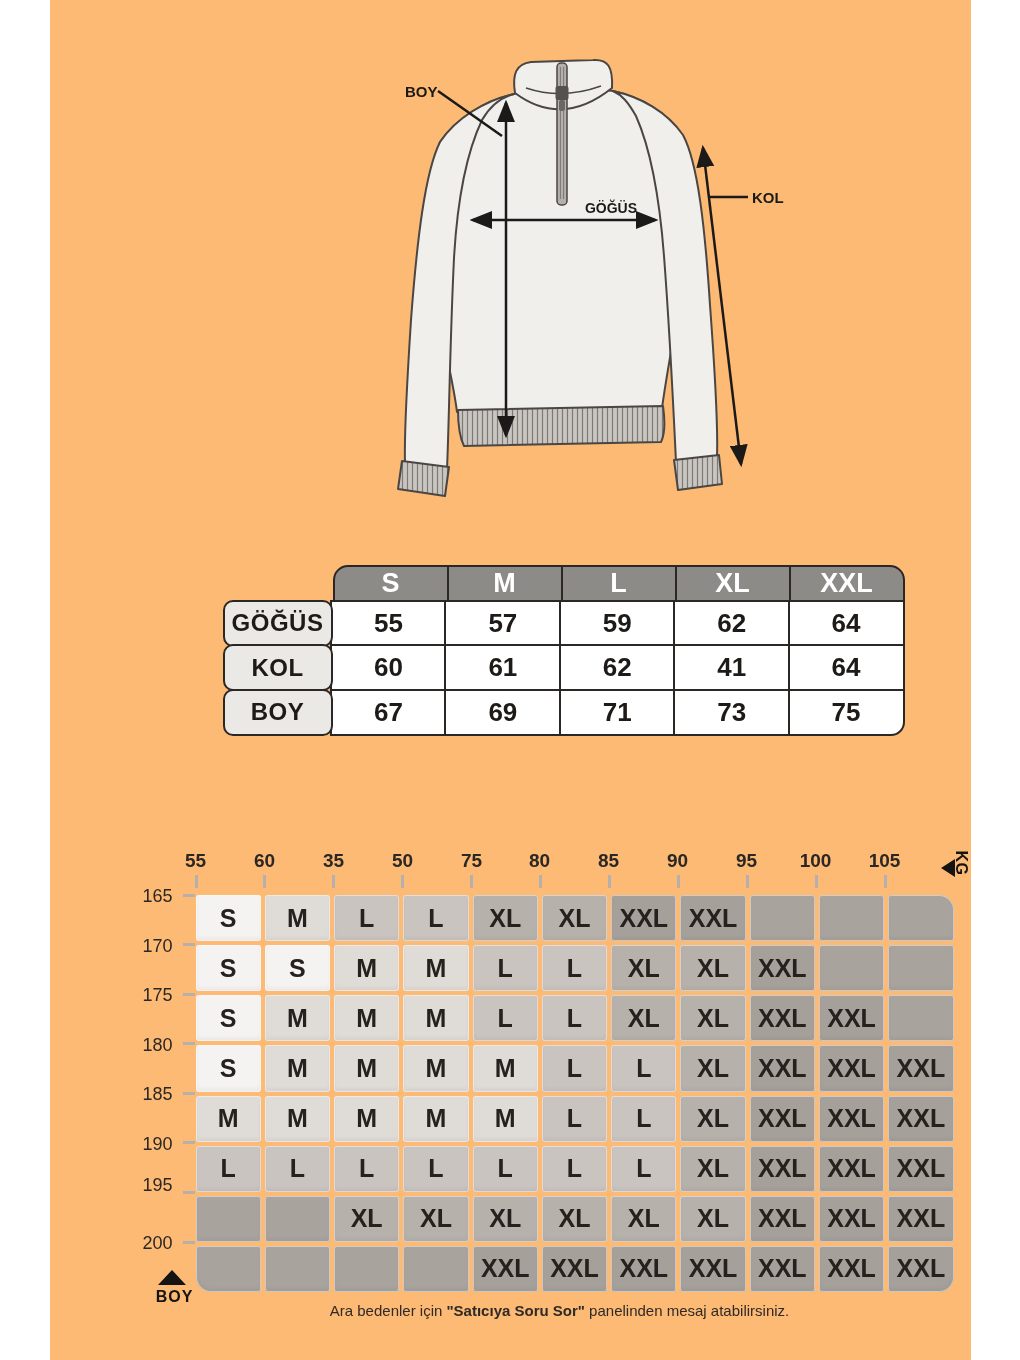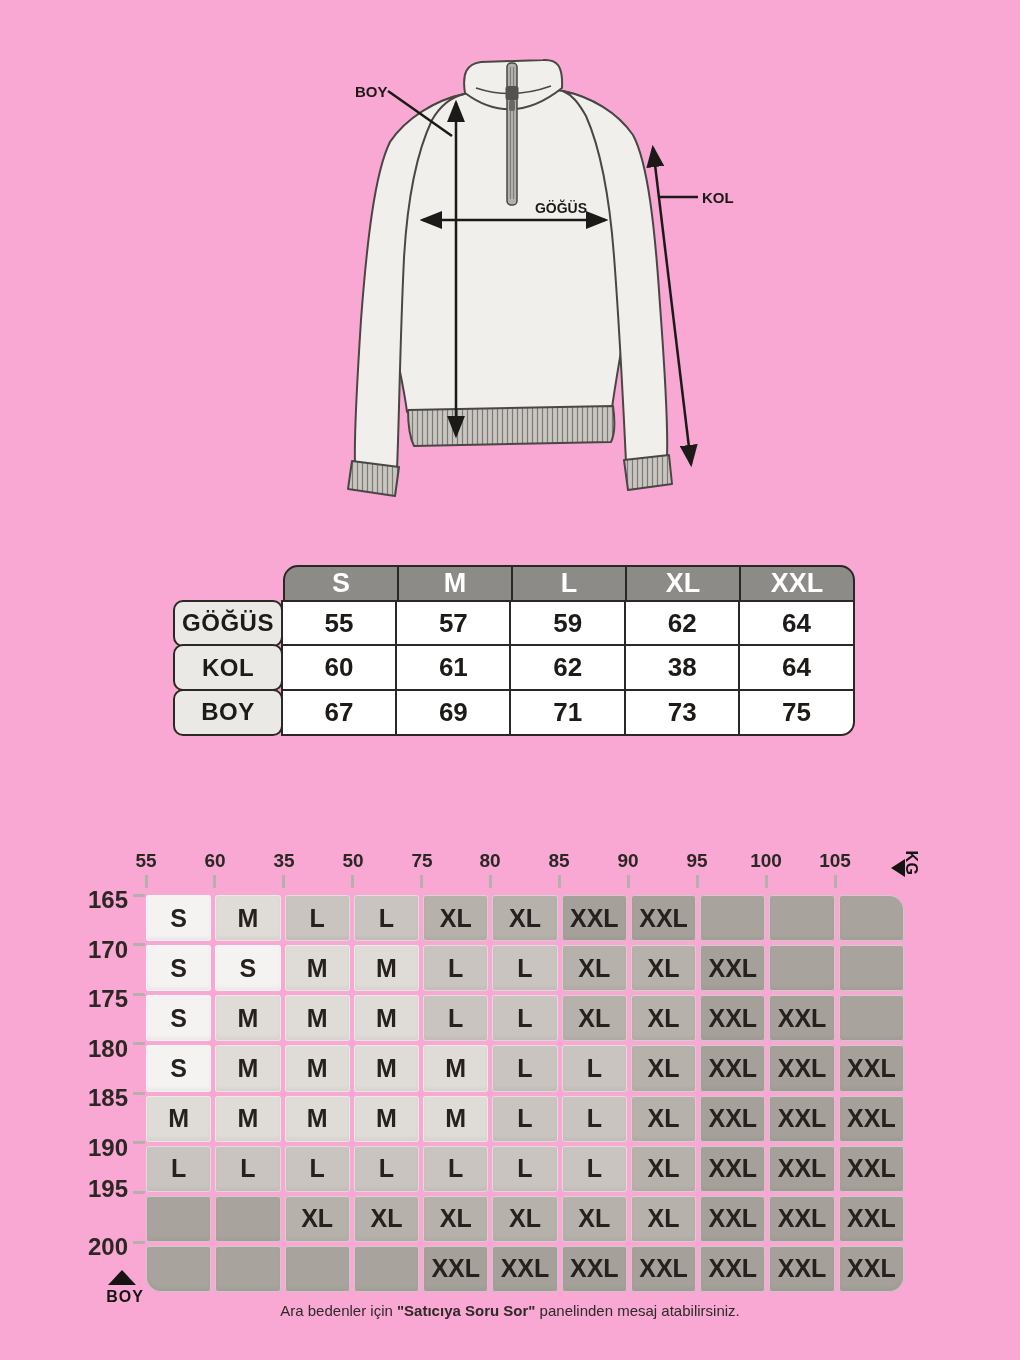--- a/index.html
+++ b/index.html
@@ -1,18 +1,18 @@
 <!DOCTYPE html>
 <html><head>
 <meta charset="utf-8">
 <style>
   * { box-sizing: border-box; margin: 0; padding: 0; }
   html,body { background:#ffffff; }
   body { font-family: "Liberation Sans", sans-serif; }
-  .page { position:relative; width:1020px; height:1360px; margin:0 auto; background:#f9a8d4; overflow:hidden; }
+  .page { position:relative; width:921px; height:1360px; margin:0 auto; background:#fdba74; overflow:hidden; }
 
   
   .big-title { position:absolute; left:0; width:1020px; text-align:center; white-space:nowrap;
                font-weight:bold; font-size:29px; color:#2a2623; }
   .big-title > span { display:inline-block; transform:scaleX(0.70); transform-origin:center; letter-spacing:0px; }
   #title1 { top:512px; }
   #title2 { top:799px; }
 
   
   .t1 { position:absolute; left:173px; top:565px; width:682px; }
@@ -33,21 +33,21 @@
   
   .kg-axis { position:absolute; left:146px; top:850px; width:790px; height:44px; }
   .kgl { position:absolute; top:0; width:40px; text-align:center; font-weight:bold; font-size:19px; color:#2b2724; }
   .kgt { position:absolute; top:25px; width:3px; height:13px; background:#b5b0ab; }
   .kg-arrow { position:absolute; left:745px; top:9px; width:0; height:0;
               border-top:9px solid transparent; border-bottom:9px solid transparent; border-right:14px solid #161412; }
   .kg-name { position:absolute; left:752px; top:4px; font-weight:bold; font-size:16px; color:#161412;
              transform:rotate(90deg); transform-origin:center; letter-spacing:0.5px; }
 
   .boy-axis { position:absolute; left:88px; top:895px; width:58px; height:400px; }
-  .boyl { position:absolute; left:0; width:40px; text-align:right; font-weight:bold; font-size:24px; color:#2b2724; }
+  .boyl { position:absolute; left:0; width:40px; text-align:center; font-weight:normal; font-size:18px; color:#2b2724; }
   .boyt { position:absolute; left:45px; width:12px; height:3px; background:#b5b0ab; }
 
   .fit-grid { position:absolute; left:146px; top:895px; width:758px; height:397px;
               display:grid; grid-template-columns:repeat(11,1fr); grid-template-rows:repeat(8,1fr); gap:4px; }
   .fc { border-radius:3px; display:flex; align-items:center; justify-content:center;
         font-weight:bold; font-size:25px; color:#26211e;
         box-shadow: inset 0 0 0 1px rgba(255,255,255,0.45), inset 0 -3px 4px rgba(0,0,0,0.05); }
   .fc:nth-child(11) { border-top-right-radius:15px; }
   .fc:nth-child(78) { border-bottom-left-radius:15px; }
   .fc:nth-child(88) { border-bottom-right-radius:15px; }
@@ -135,21 +135,21 @@
       <div class="t1c">57</div>
       <div class="t1c">59</div>
       <div class="t1c">62</div>
       <div class="t1c">64</div>
     </div>
     <div class="t1-row">
       <div class="t1l">KOL</div>
       <div class="t1c">60</div>
       <div class="t1c">61</div>
       <div class="t1c">62</div>
-      <div class="t1c">38</div>
+      <div class="t1c">41</div>
       <div class="t1c">64</div>
     </div>
     <div class="t1-row">
       <div class="t1l">BOY</div>
       <div class="t1c">67</div>
       <div class="t1c">69</div>
       <div class="t1c">71</div>
       <div class="t1c">73</div>
       <div class="t1c">75</div>
     </div>

